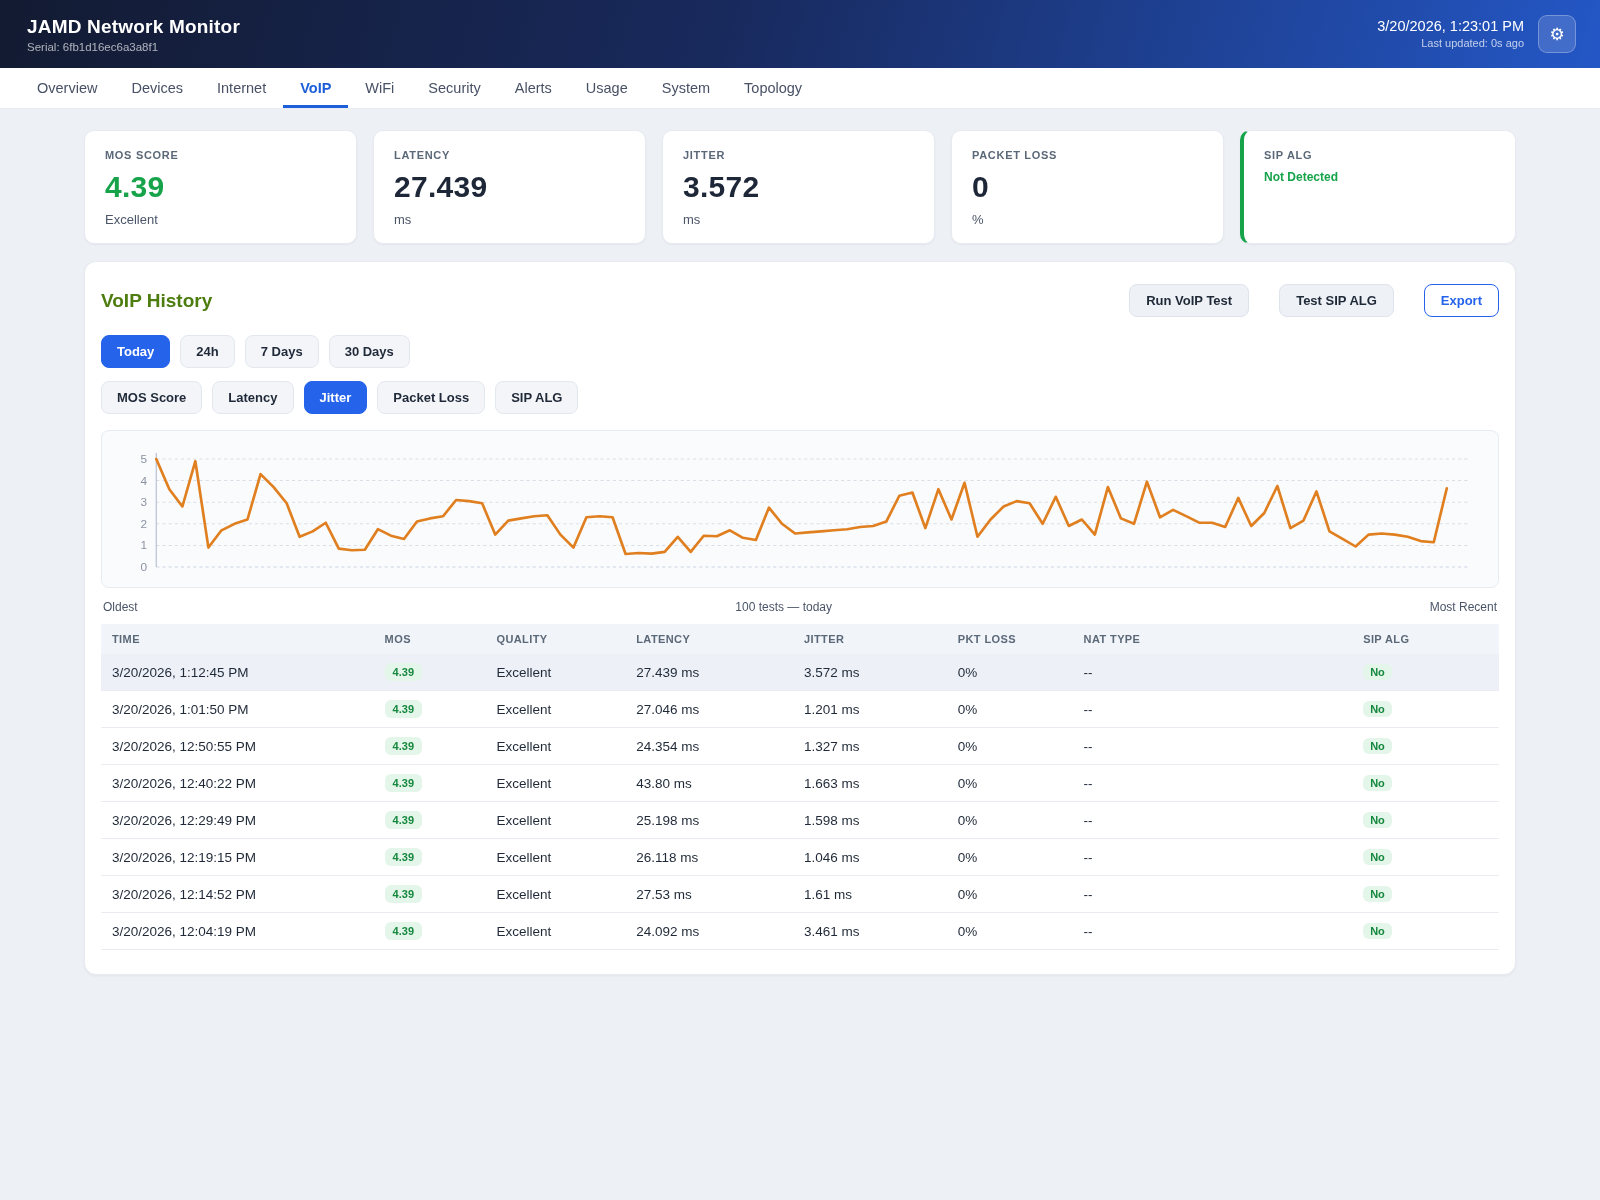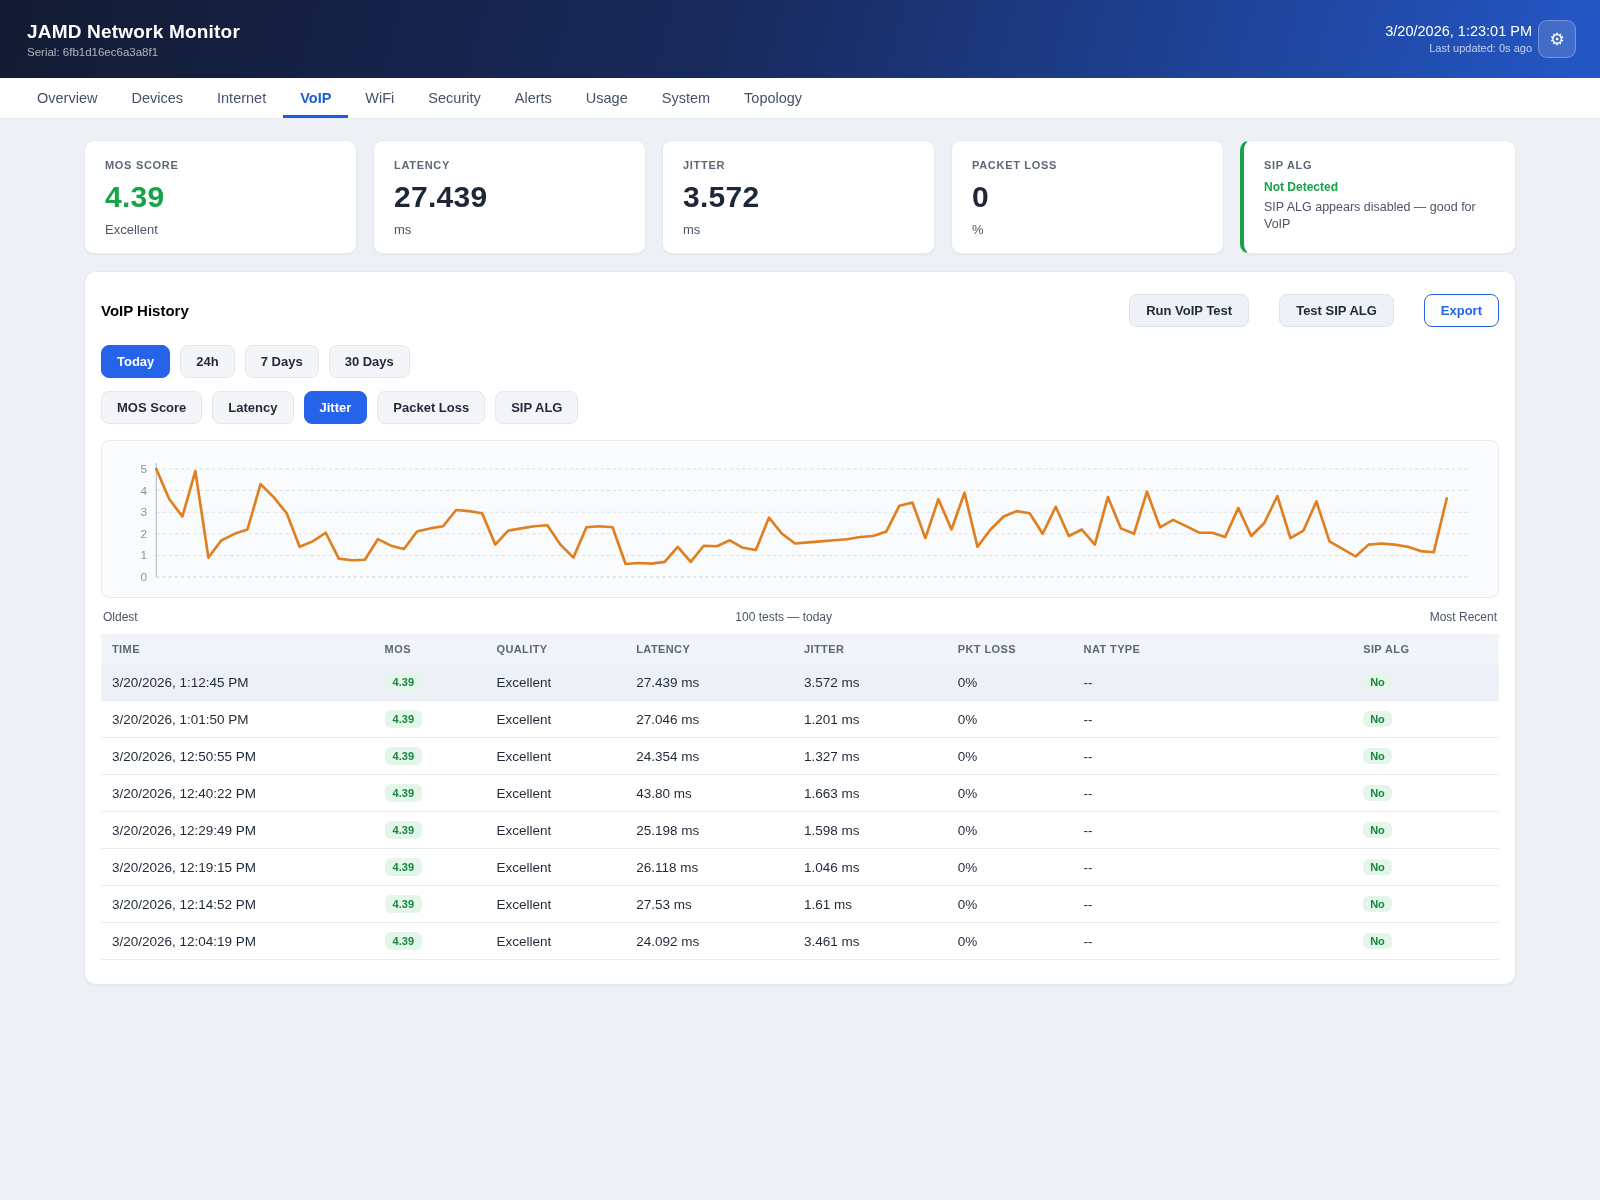--- a/index.html
+++ b/index.html
@@ -7,28 +7,28 @@
   body {
     width:1600px; height:1200px;
     background:#edf0f4;
     font-family:"Liberation Sans", sans-serif;
     color:#1f2937;
     overflow:hidden;
   }
 
   
   .app-header {
-    height:78px;
+    height:68px;
     background:linear-gradient(105deg,#131b32 0%,#18295c 45%,#2457c6 100%);
     display:flex; justify-content:space-between; align-items:center;
     padding:0 24px 0 27px;
   }
   .app-title { margin:0; font-size:19px; font-weight:700; color:#ffffff; letter-spacing:.2px; }
   .app-serial { font-size:11.5px; color:rgba(255,255,255,.65); margin-top:3px; }
-  .h-right { display:flex; align-items:center; gap:6px; }
+  .h-right { display:flex; align-items:center; gap:14px; }
   .h-time { text-align:right; color:#ffffff; font-size:14.5px; line-height:1.2; }
   .h-updated { font-size:11px; color:rgba(255,255,255,.72); margin-top:2px; }
   .gear-btn {
     width:38px; height:38px; border-radius:9px;
     background:rgba(255,255,255,.14);
     border:1px solid rgba(255,255,255,.28);
     color:#ffffff; font-size:17px; line-height:1;
     display:flex; align-items:center; justify-content:center;
     cursor:pointer;
   }
@@ -62,21 +62,21 @@
   .sip-value { font-size:12px; font-weight:700; color:#16a34a; margin-top:9px; }
   .sip-desc { font-size:12.5px; color:#4a5568; margin-top:5px; line-height:1.35; max-width:235px; }
 
   
   .panel {
     background:#ffffff; border:1px solid #e7ebf1; border-radius:12px;
     margin-top:17px; padding:22px 16px 24px;
     box-shadow:0 1px 3px rgba(16,24,40,.05);
   }
   .panel-head { display:flex; justify-content:space-between; align-items:center; }
-  .panel-title { font-size:15px; font-weight:700; color:#000000; }
+  .panel-title { font-size:19px; font-weight:700; color:#4d7c0f; }
   .actions { display:flex; gap:30px; }
   .btn {
     font-family:inherit; font-size:13px; font-weight:700; color:#1f2937;
     background:#eef1f6; border:1px solid #dfe4ec; border-radius:8px;
     padding:8px 16px; cursor:pointer;
   }
   .btn.export { background:#ffffff; border:1.5px solid #2563eb; color:#2563eb; }
 
   .chip-row { display:flex; gap:10px; }
   .ranges { margin-top:18px; }
@@ -168,21 +168,20 @@
       <div class="card-sub">ms</div>
     </div>
     <div class="card">
       <div class="card-label">PACKET LOSS</div>
       <div class="card-value">0</div>
       <div class="card-sub">%</div>
     </div>
     <div class="card sip">
       <div class="card-label">SIP ALG</div>
       <div class="sip-value">Not Detected</div>
-      <div class="sip-desc">SIP ALG appears disabled — good for VoIP</div>
     </div>
   </section>
 
   <section class="panel">
     <div class="panel-head">
       <div class="panel-title">VoIP History</div>
       <div class="actions">
         <button class="btn">Run VoIP Test</button>
         <button class="btn">Test SIP ALG</button>
         <button class="btn export">Export</button>

